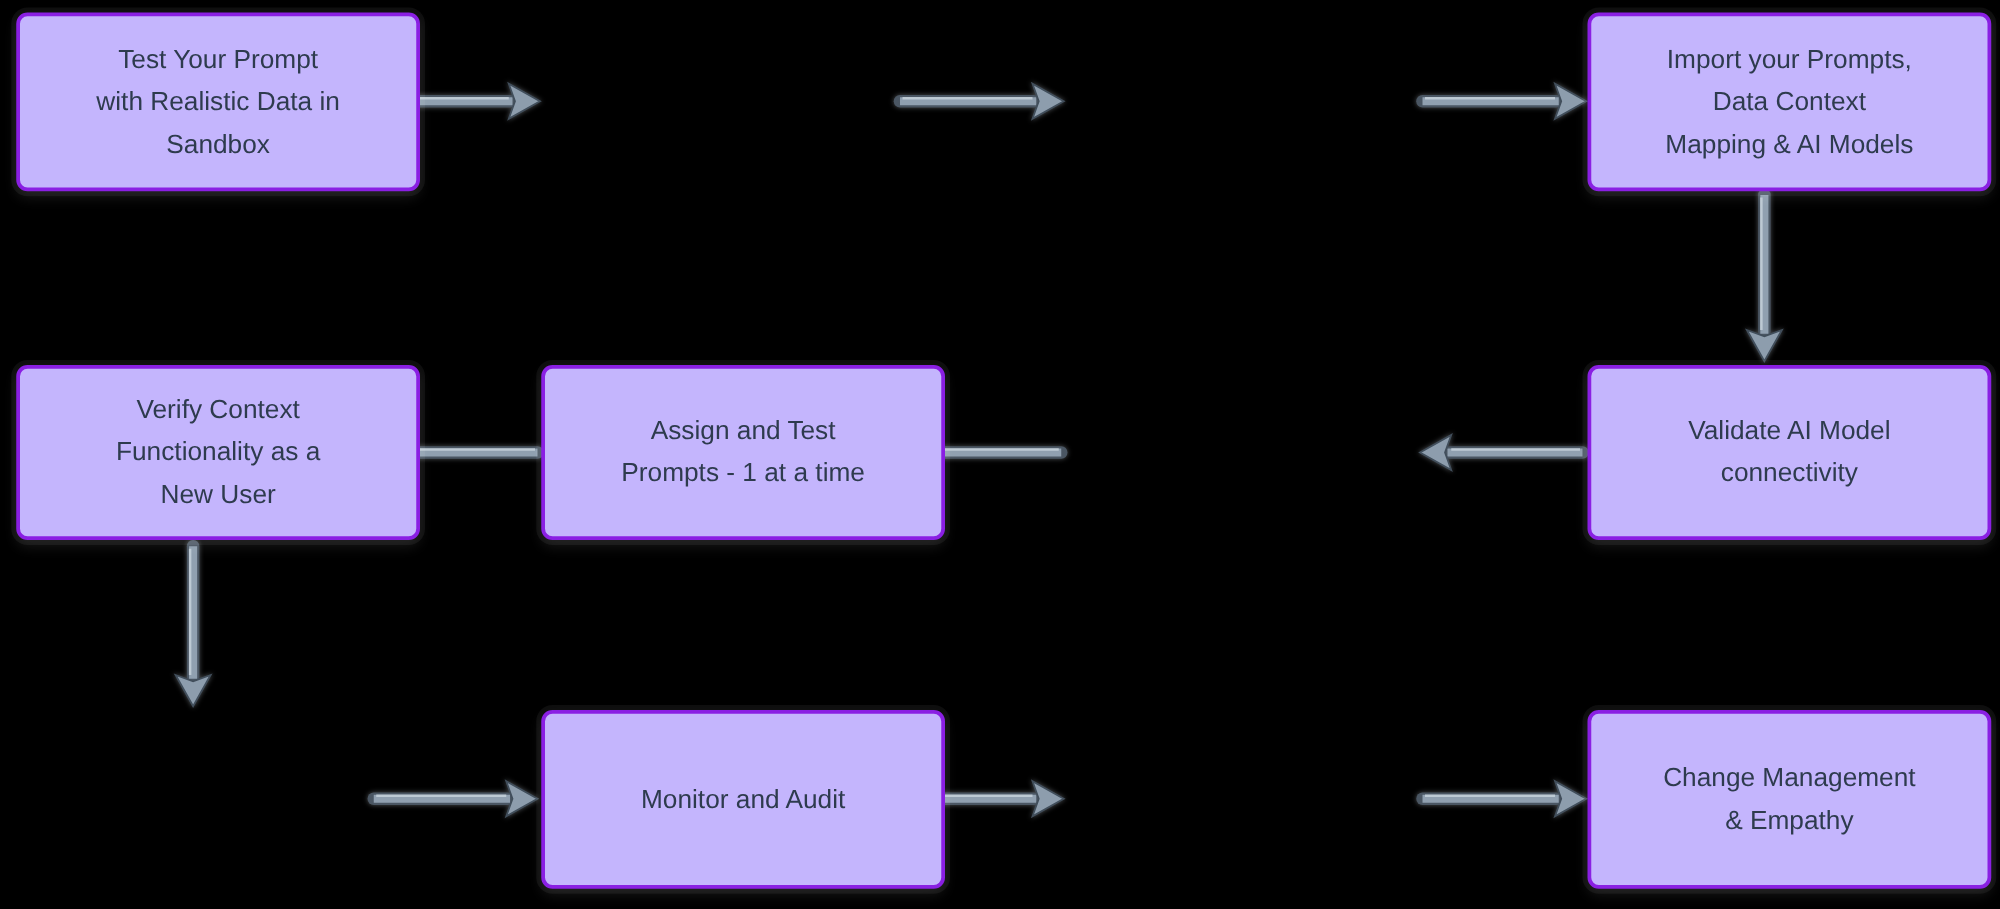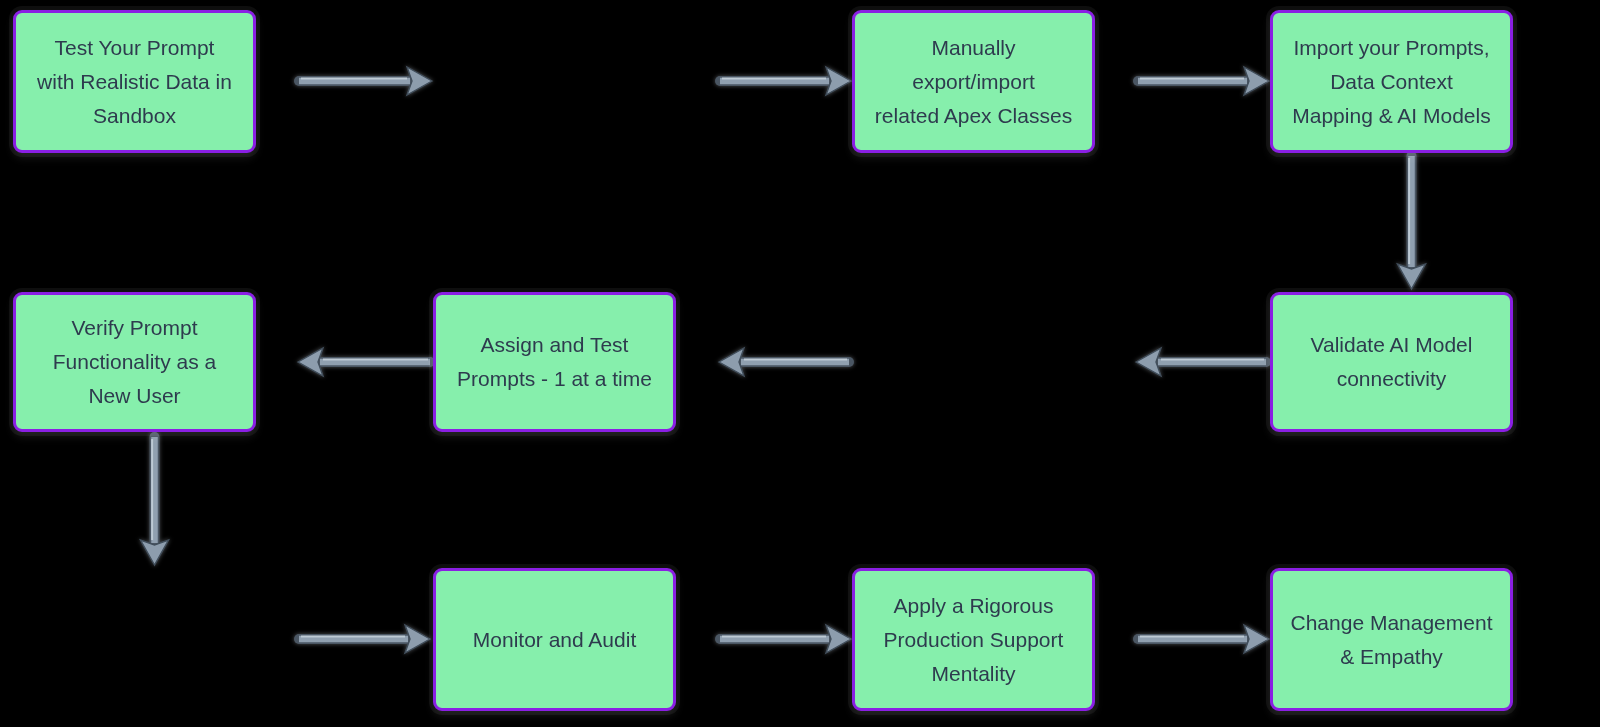--- a/index.html
+++ b/index.html
@@ -7,23 +7,23 @@
     width:1600px;height:727px;
     background:#000000;
     font-family:"Liberation Sans", sans-serif;
     overflow:hidden;
   }
   .canvas{position:relative;width:1600px;height:727px;}
   .edges-svg{position:absolute;left:0;top:0;width:1600px;height:727px;
     filter:drop-shadow(0 0 2px rgba(205,215,225,.38));}
   .node{
     position:absolute;
-    width:243px;
+    width:323px;
     box-sizing:border-box;
-    background:#86efac;
+    background:#c4b5fd;
     border:3px solid #8A1FE3;
     border-radius:9px;
     color:#2E3B4E;
     font-size:21px;
     line-height:34px;
     display:flex;align-items:center;justify-content:center;
     text-align:center;
     padding:6px 12px;
     white-space:pre-line;
     box-shadow:0 0 0 4px rgba(255,255,255,0.055), 0 5px 10px rgba(255,255,255,0.09);
@@ -113,35 +113,29 @@
       <line class="shaft-outline" x1="1138" y1="639" x2="1245" y2="639"></line>
       <line class="shaft" x1="1138" y1="639" x2="1247" y2="639"></line>
       <line class="shaft-hi" x1="1140" y1="636.6" x2="1244" y2="636.6"></line>
       <polygon class="head" points="1269,639 1244,625 1249,639 1244,653"></polygon>
     </g>
   </svg>
 
   <div class="node r0 c0">Test Your Prompt
 with Realistic Data in
 Sandbox</div>
-  <div class="node r0 c2">Manually
-export/import
-related Apex Classes</div>
   <div class="node r0 c3">Import your Prompts,
 Data Context
 Mapping &amp; AI Models</div>
 
   <div class="node r1 c3">Validate AI Model
 connectivity</div>
   <div class="node r1 c1">Assign and Test
 Prompts - 1 at a time</div>
-  <div class="node r1 c0">Verify Prompt
+  <div class="node r1 c0">Verify Context
 Functionality as a
 New User</div>
 
   <div class="node r2 c1">Monitor and Audit</div>
-  <div class="node r2 c2">Apply a Rigorous
-Production Support
-Mentality</div>
   <div class="node r2 c3">Change Management
 &amp; Empathy</div>
 
 </div>
 
 </body></html>

